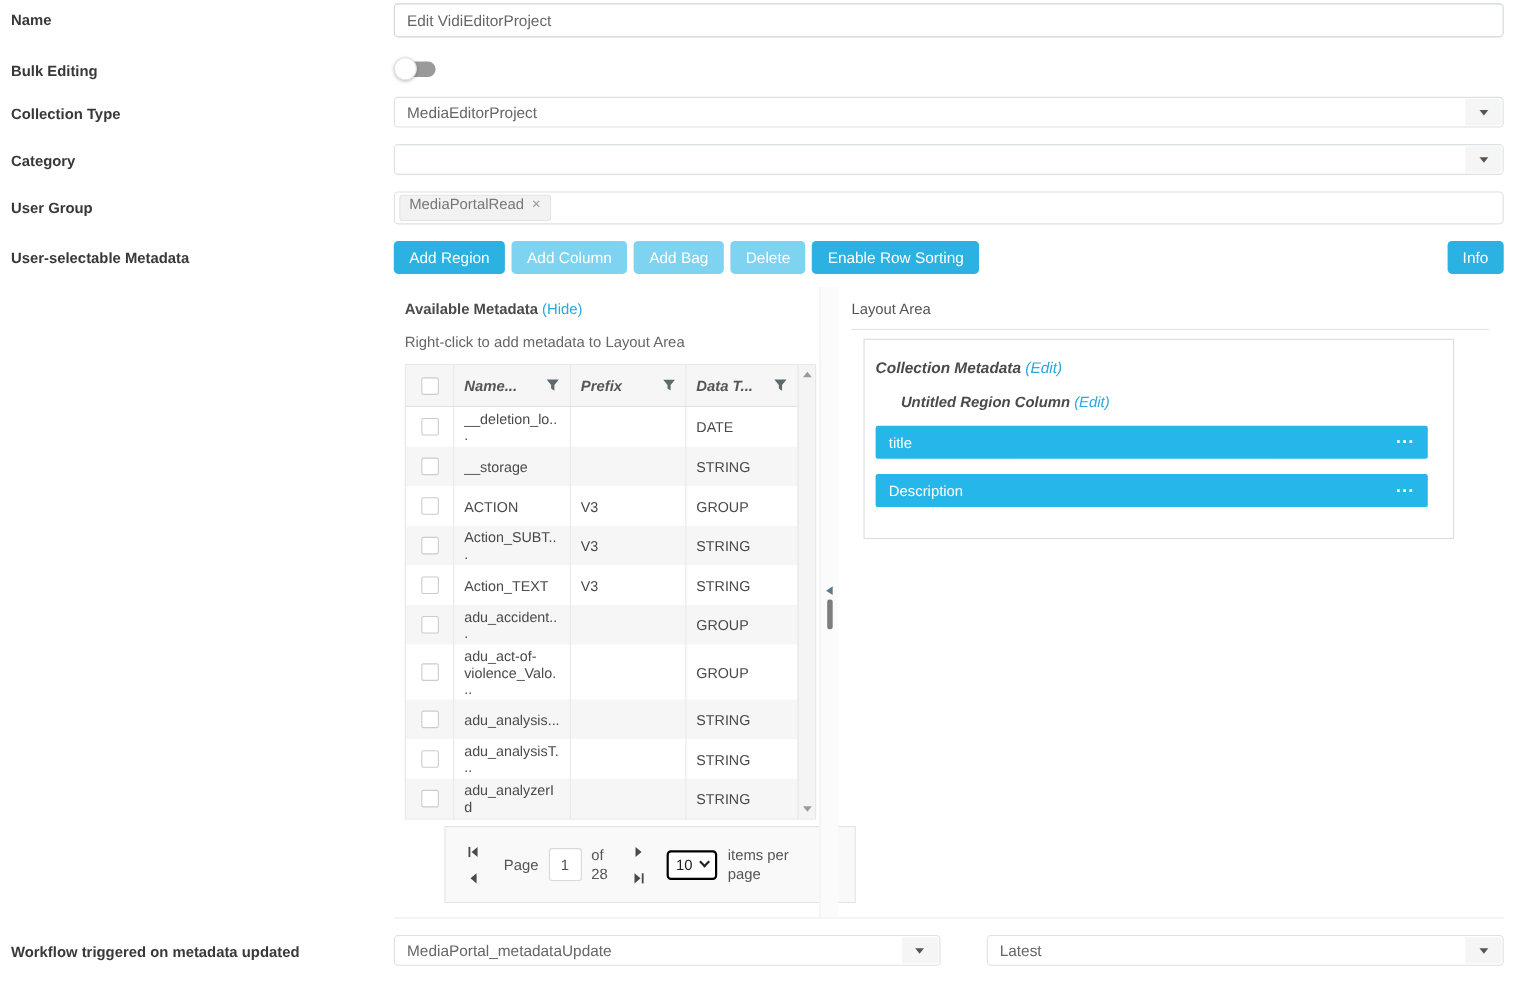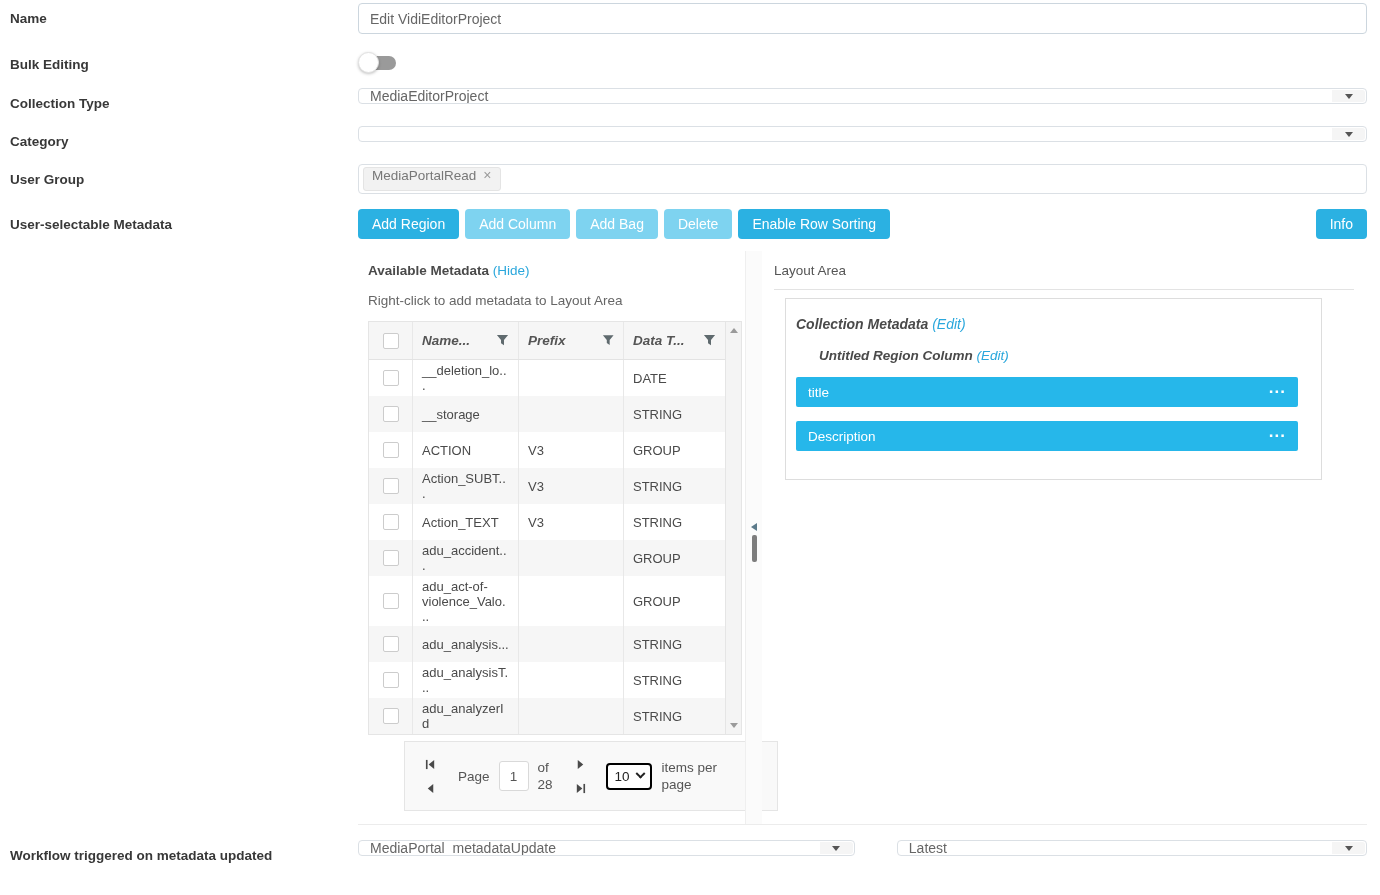--- a/index.html
+++ b/index.html
@@ -15,21 +15,21 @@
   .text-input { width:100%; height:31px; border:1px solid #ccd6de; border-radius:4px;
     padding:0 11px; font-family:inherit; font-size:14px; color:#666; outline:none; background:#fff; }
 
   
   .switch { position:relative; width:38px; height:21px; margin-top:3px; cursor:pointer; }
   .switch-track { position:absolute; left:8px; top:4px; width:30px; height:14px; background:#9a9a9a; border-radius:7px; }
   .switch-knob { position:absolute; left:0; top:0; width:21px; height:21px; background:#fff;
     border:1px solid #e2e2e2; border-radius:50%; box-shadow:0 1px 3px rgba(0,0,0,.25); }
 
   
-  .dropdown { display:flex; align-items:stretch; height:16px; border:1px solid #dbe0e5; border-radius:4px; background:#fff; }
+  .dropdown { display:flex; align-items:stretch; height:28px; border:1px solid #dbe0e5; border-radius:4px; background:#fff; }
   .dd-value { flex:1; display:flex; align-items:center; padding:0 11px; font-size:14px; color:#666;
     white-space:nowrap; overflow:hidden; }
   .dd-arrow { width:33px; margin:1px; background:#f5f5f5; border-radius:0 3px 3px 0;
     display:flex; align-items:center; justify-content:center; }
   .tri-down { width:0; height:0; border-left:4px solid transparent; border-right:4px solid transparent; border-top:5px solid #555; }
 
   
   .tag-input { display:flex; align-items:center; height:30px; border:1px solid #dbe0e5; border-radius:4px; background:#fff; padding:0 4px; }
   .tag-chip { display:inline-flex; align-items:flex-start; gap:7px; height:24px; background:#f2f2f2;
     border:1px solid #e4e4e4; border-radius:3px; padding:0 8px; font-size:13.5px; color:#777; }

